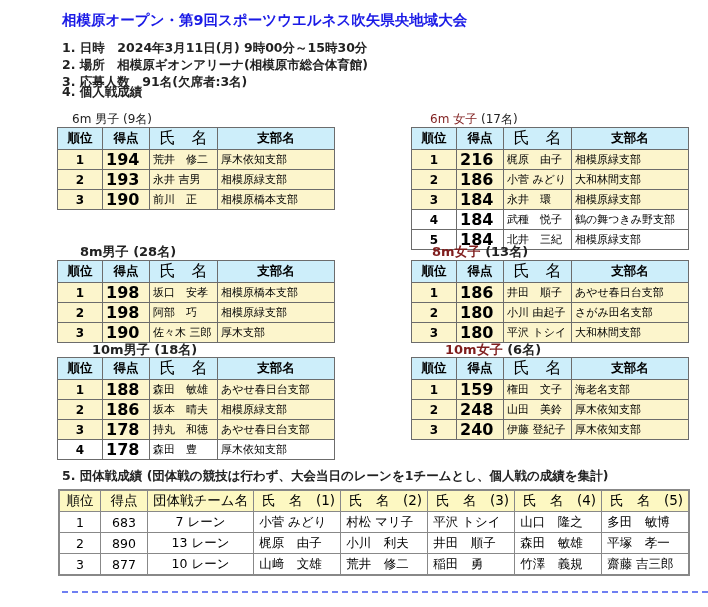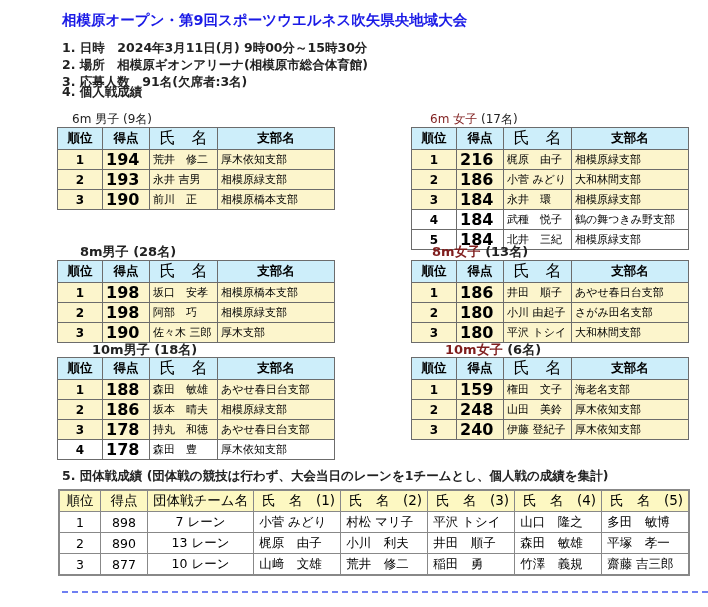--- a/index.html
+++ b/index.html
@@ -255,21 +255,21 @@
     <th class="c" style="width:36px">得点</th>
     <th class="c" style="width:90px">団体戦チーム名</th>
     <th style="width:76px">氏　名　(1)</th>
     <th style="width:76px">氏　名　(2)</th>
     <th style="width:76px">氏　名　(3)</th>
     <th style="width:76px">氏　名　(4)</th>
     <th style="width:76px">氏　名　(5)</th>
   </tr>
   <tr>
     <td class="c">1</td>
-    <td class="c">898</td>
+    <td class="c">683</td>
     <td class="c">7 レーン</td>
     <td>小菅 みどり</td>
     <td>村松 マリ子</td>
     <td>平沢 トシイ</td>
     <td>山口　隆之</td>
     <td>多田　敏博</td>
   </tr>
   <tr>
     <td class="c">2</td>
     <td class="c">890</td>

